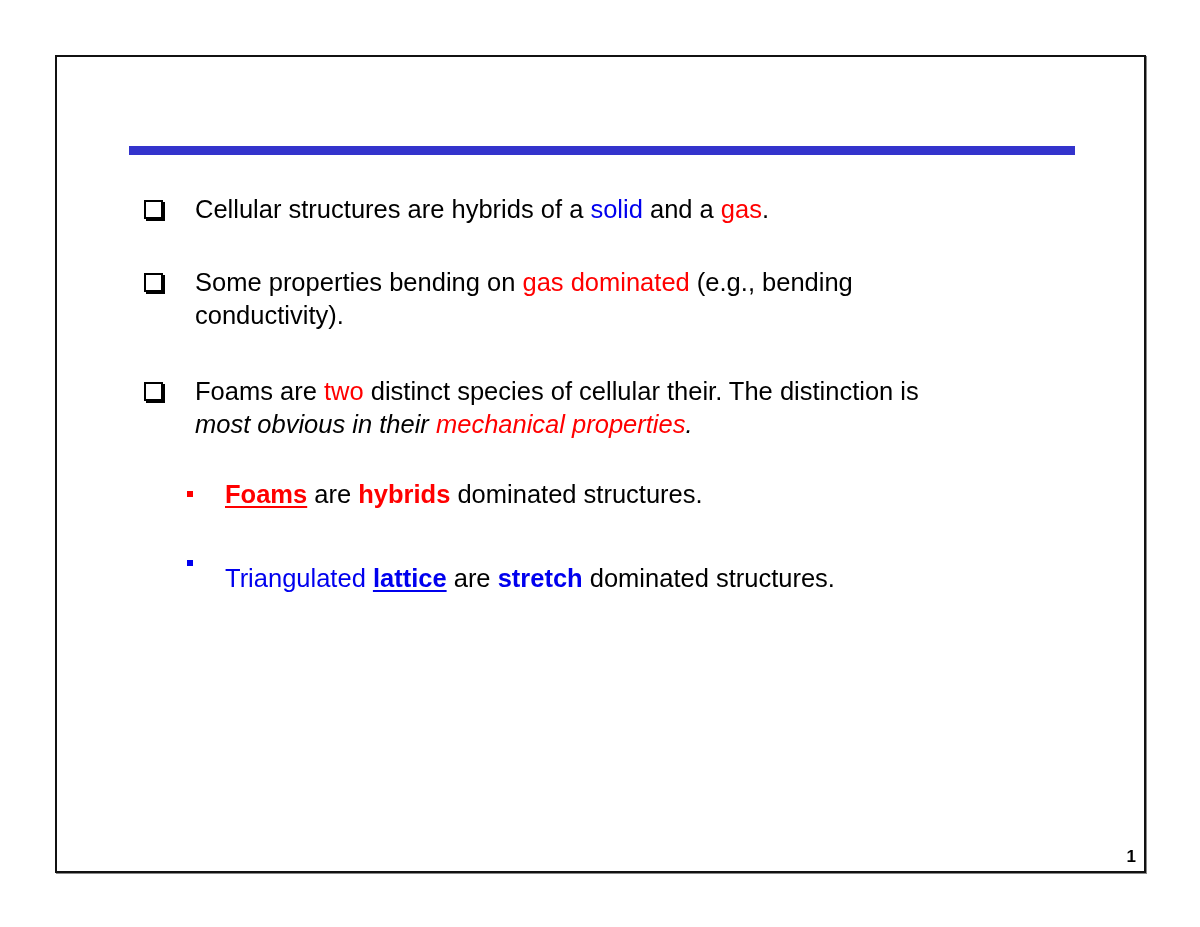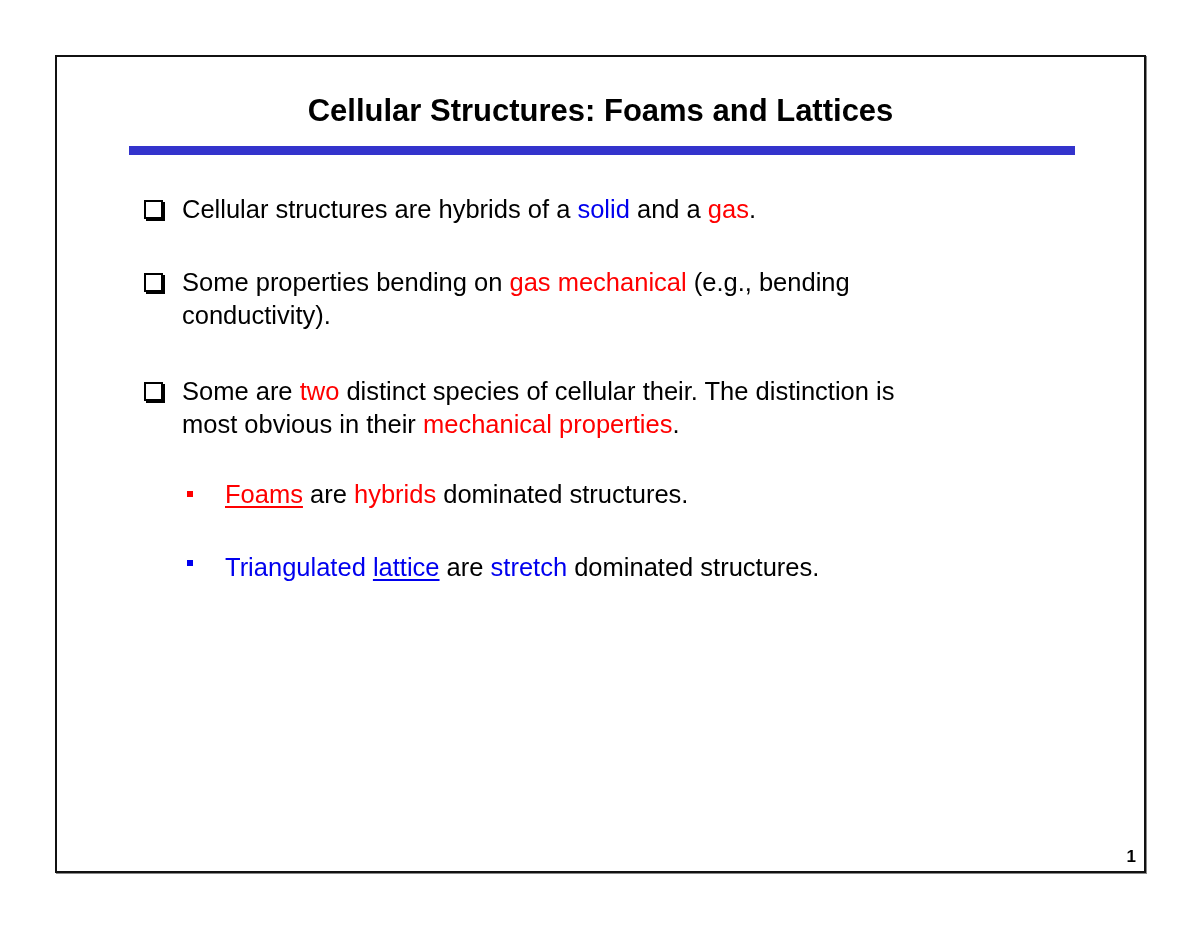--- a/index.html
+++ b/index.html
@@ -55,21 +55,21 @@
       left: 0;
       top: 6px;
       width: 15px;
       height: 15px;
       border: 2px solid #000;
       box-shadow: 2px 2px 0 #000;
       background: #fff;
     }
     .bullet .text {
       position: absolute;
-      left: 38px;
+      left: 51px;
       white-space: nowrap;
     }
     .sub {
       position: absolute;
       left: 130px;
       font-size: 25.5px;
       line-height: 31px;
     }
     .sub .sq {
       position: absolute;
@@ -78,72 +78,71 @@
       width: 6px;
       height: 6px;
     }
     .sub .text {
       position: absolute;
       left: 38px;
       white-space: nowrap;
     }
     .red { color: #ff0000; }
     .blue { color: #0000ee; }
-    .b { font-weight: normal; }
+    .b { font-weight: bold; }
     .u { text-decoration: underline; text-decoration-thickness: 2px; text-underline-offset: 3px; }
     .page-num {
       position: absolute;
       right: 8px;
       bottom: 4px;
       font-size: 17px;
       font-weight: bold;
     }
   </style>
 </head>
 <body>
 
 <div class="slide">
-  <div class="slide-title">Cellular Structures: Foams and Lattices</div>
   <div class="title-bar"></div>
 
   <div class="bullet" style="top:137px;">
     <span class="box"></span>
     <span class="text" style="top:0;">
       <span>Cellular structures are hybrids of a </span><span class="blue">solid</span><span> and a </span><span class="red">gas</span><span>.</span>
     </span>
   </div>
 
   <div class="bullet" style="top:210px;">
     <span class="box"></span>
     <span class="text" style="top:0;">
-      <span>Some properties bending on </span><span class="red">gas mechanical</span><span> (e.g., bending</span>
+      <span>Some properties bending on </span><span class="red">gas dominated</span><span> (e.g., bending</span>
     </span>
     <span class="text" style="top:33px;">
       <span>conductivity).</span>
     </span>
   </div>
 
   <div class="bullet" style="top:319px;">
     <span class="box"></span>
     <span class="text" style="top:0;">
-      <span>Some are </span><span class="red">two</span><span> distinct species of cellular their. The distinction is</span>
+      <span>Foams are </span><span class="red">two</span><span> distinct species of cellular their. The distinction is</span>
     </span>
-    <span class="text" style="top:33px;">
+    <span class="text" style="top:33px;font-style:italic;">
       <span>most obvious in their </span><span class="red">mechanical properties</span><span>.</span>
     </span>
   </div>
 
   <div class="sub" style="top:422px;">
     <span class="sq" style="background:#ff0000;"></span>
     <span class="text" style="top:0;">
       <span class="red b u">Foams</span><span> are </span><span class="red b">hybrids</span><span> dominated structures.</span>
     </span>
   </div>
 
   <div class="sub" style="top:491px;">
     <span class="sq" style="background:#0000ee;"></span>
-    <span class="text" style="top:4px;">
+    <span class="text" style="top:15px;">
       <span class="blue">Triangulated </span><span class="blue b u">lattice</span><span> are </span><span class="blue b">stretch</span><span> dominated structures.</span>
     </span>
   </div>
 
   <div class="page-num">1</div>
 </div>
 
 </body></html>

